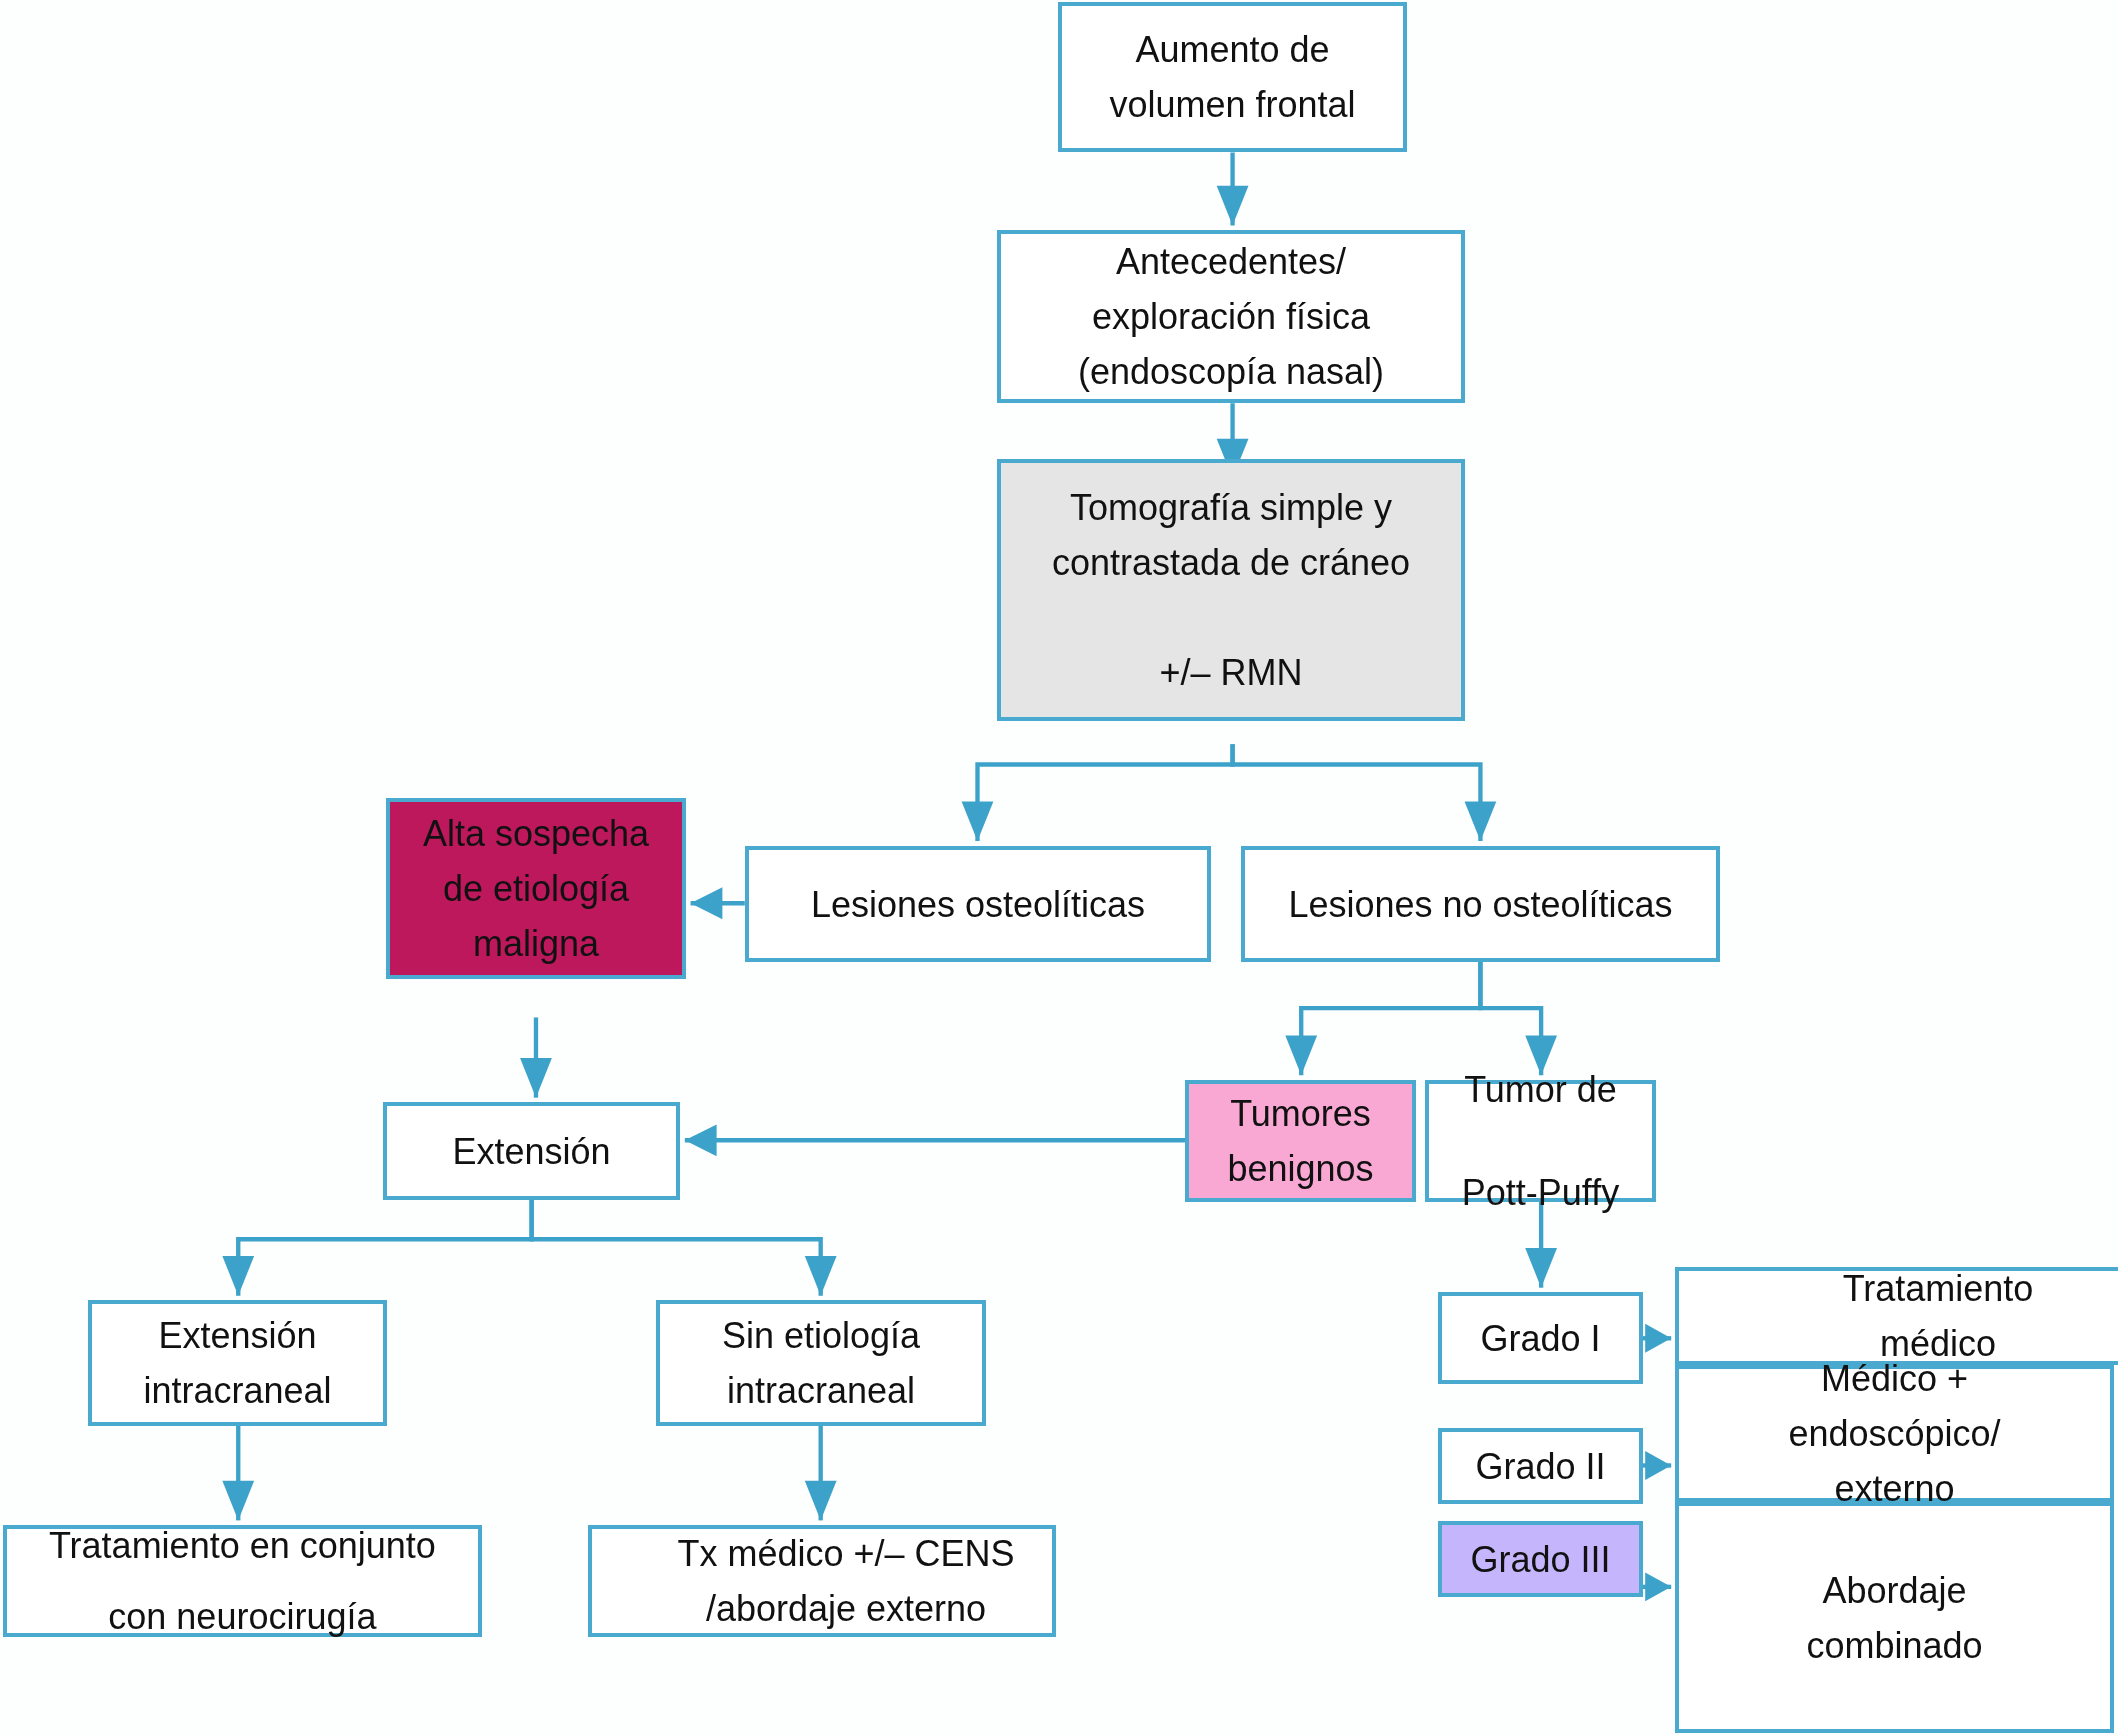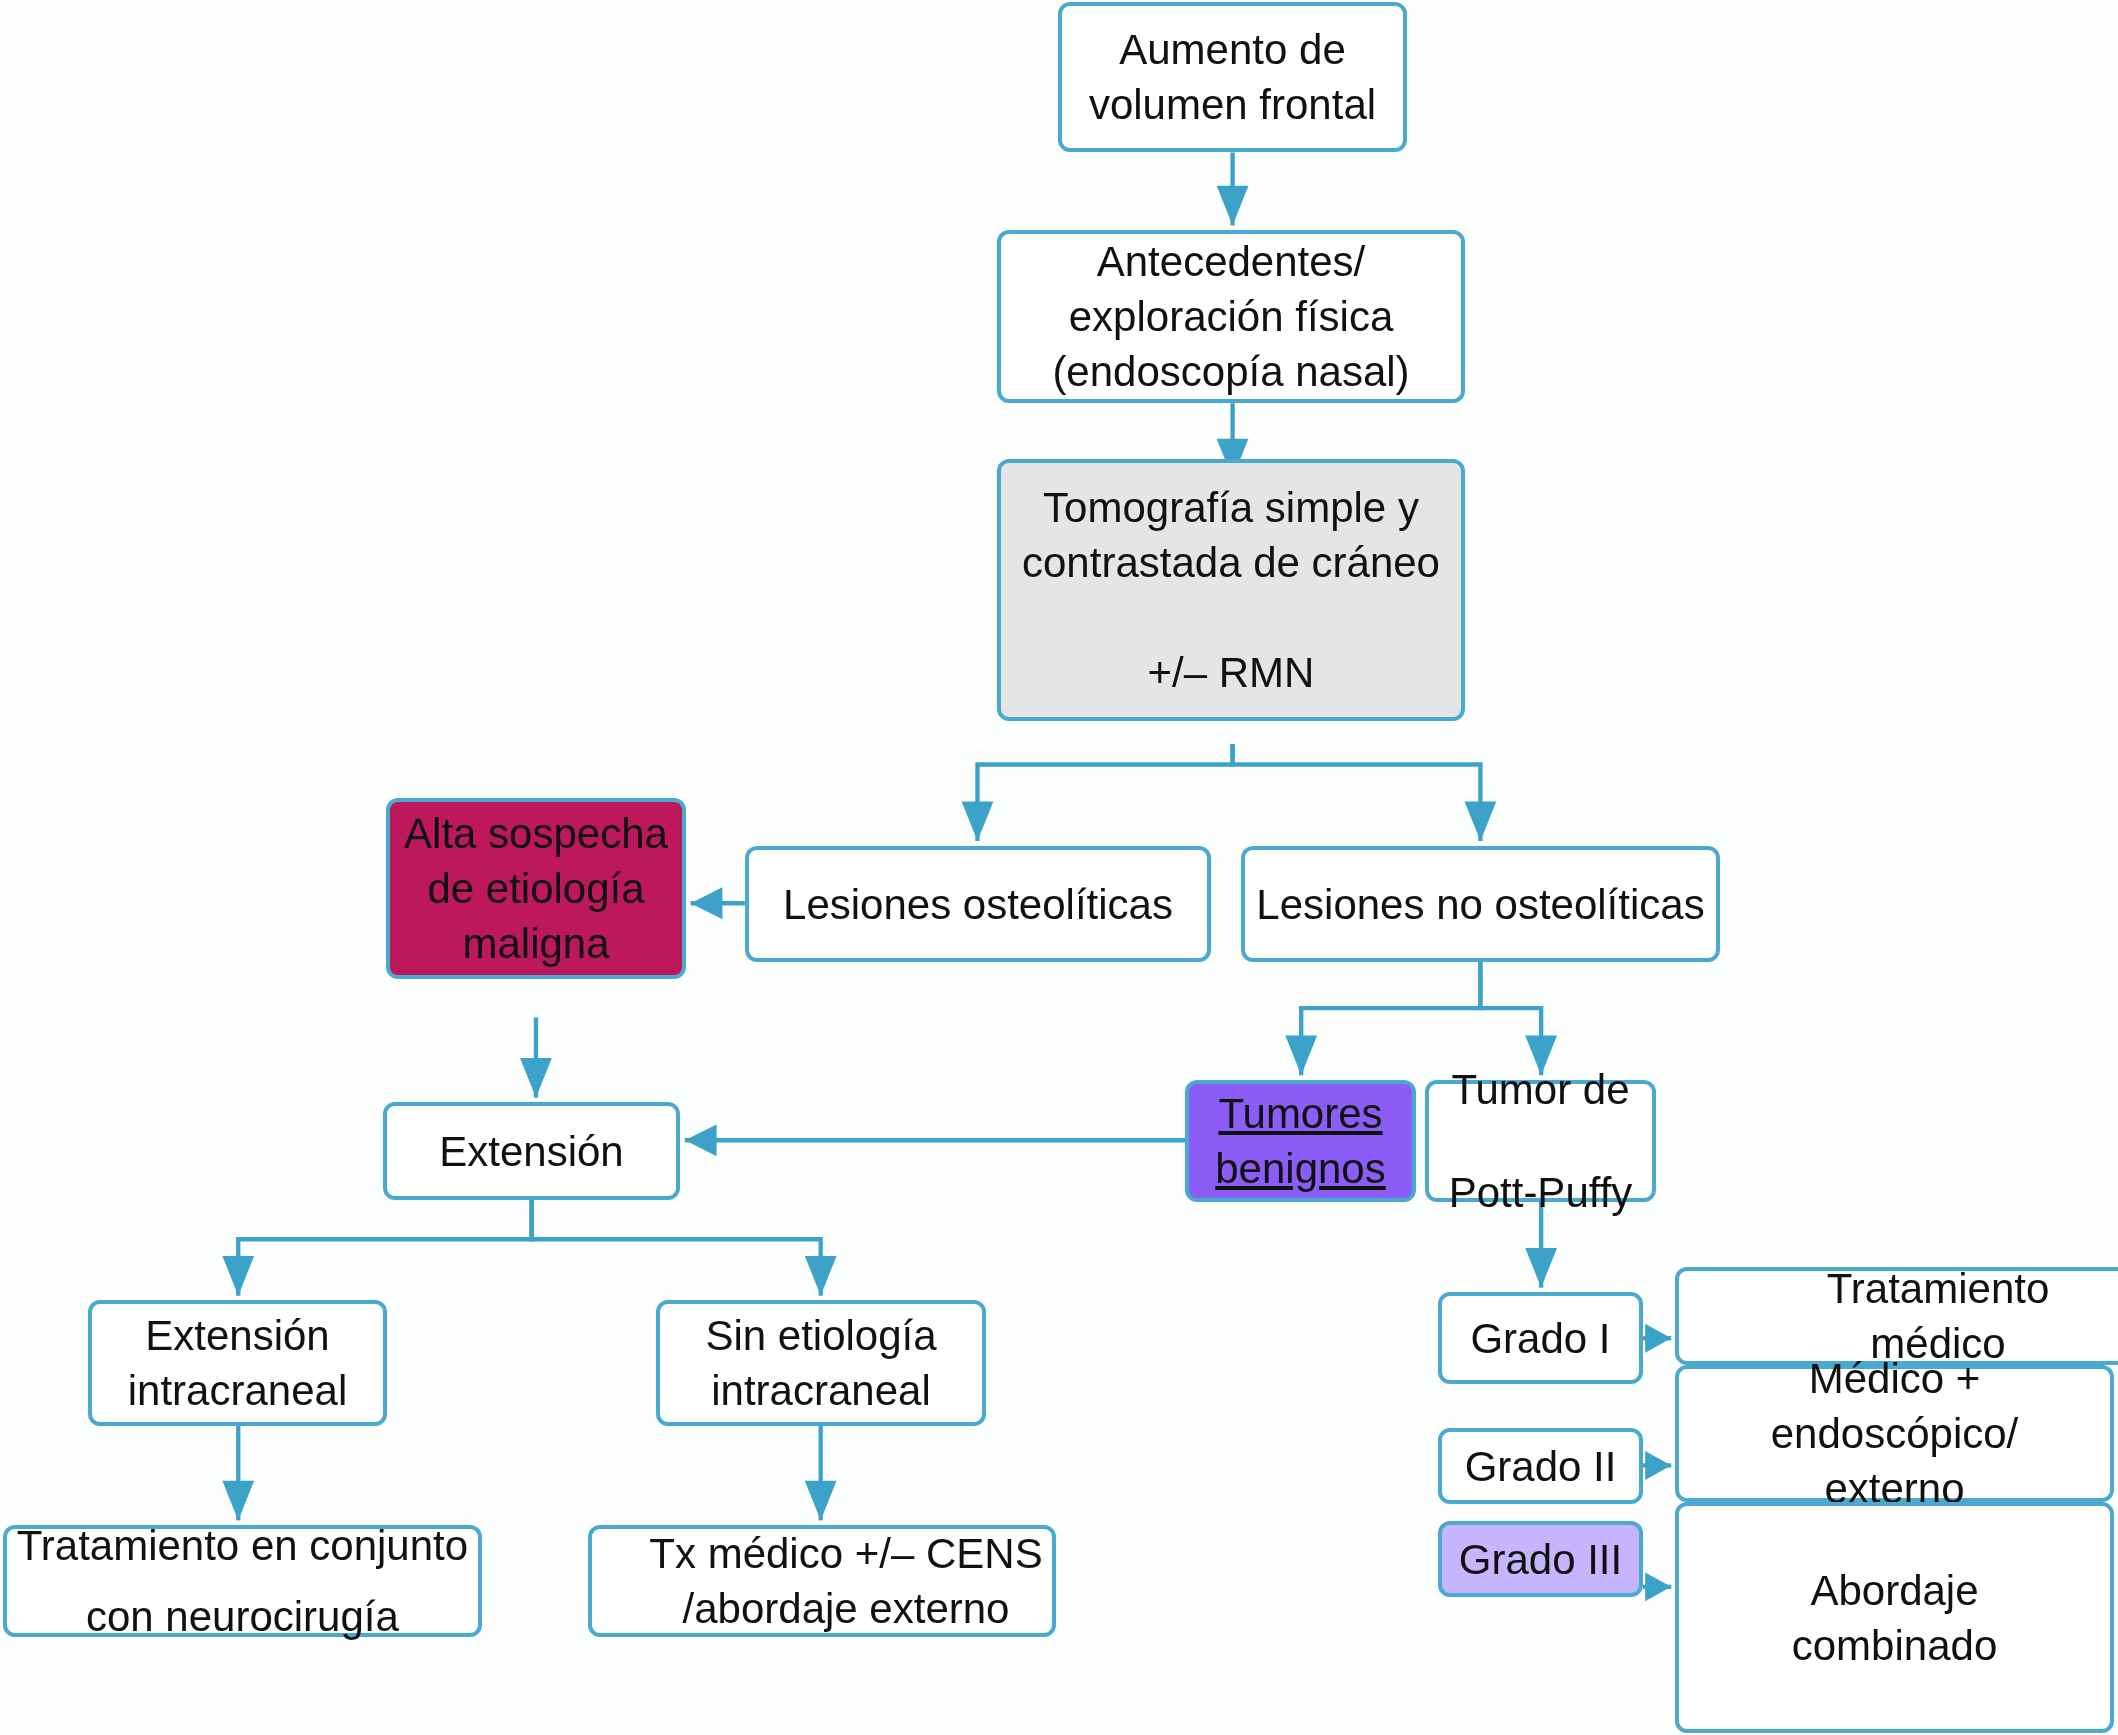--- a/index.html
+++ b/index.html
@@ -20,24 +20,23 @@
   .node{
     position:absolute;
     box-sizing:border-box;
     background:#ffffff;
     display:flex;
     flex-direction:column;
     align-items:center;
     justify-content:center;
     text-align:center;
     color:#111111;
-    font-size:42px;
+    font-size:36px;
     line-height:55px;
     z-index:2;
-    border-radius:12px;
   }
   .node .line{
     white-space:pre;
     display:block;
   }
 </style>
 </head>
 <body>
 
 <div class="stage">
@@ -99,21 +98,21 @@
       <span class="line">Lesiones no osteolíticas</span>
     </div>
     <div class="node" style="left: 386px; top: 798px; width: 300px; height: 181px; border: 4.3px solid rgb(74, 169, 206); background: #be185d; color: rgb(17, 17, 17);">
       <span class="line">Alta sospecha</span>
       <span class="line">de etiología</span>
       <span class="line">maligna</span>
     </div>
     <div class="node" style="left: 383px; top: 1102px; width: 297px; height: 98px; border: 4.3px solid rgb(74, 169, 206); background: rgb(255, 255, 255); color: rgb(17, 17, 17);">
       <span class="line">Extensión</span>
     </div>
-    <div class="node" style="left: 1185px; top: 1080px; width: 231px; height: 122px; border: 4.3px solid rgb(74, 169, 206); background: #8b5cf6; color: rgb(17, 17, 17); text-decoration: underline;">
+    <div class="node" style="left: 1185px; top: 1080px; width: 231px; height: 122px; border: 4.3px solid rgb(74, 169, 206); background: #f9a8d4; color: rgb(17, 17, 17);">
       <span class="line">Tumores</span>
       <span class="line">benignos</span>
     </div>
     <div class="node" style="left: 1425px; top: 1080px; width: 231px; height: 122px; border: 4.3px solid rgb(74, 169, 206); background: rgb(255, 255, 255); color: rgb(17, 17, 17); gap: 48px;">
       <span class="line">Tumor de</span>
       <span class="line">Pott-Puffy</span>
     </div>
     <div class="node" style="left: 1438px; top: 1292px; width: 205px; height: 92px; border: 4.3px solid rgb(74, 169, 206); background: rgb(255, 255, 255); color: rgb(17, 17, 17);">
       <span class="line">Grado I</span>
     </div>

